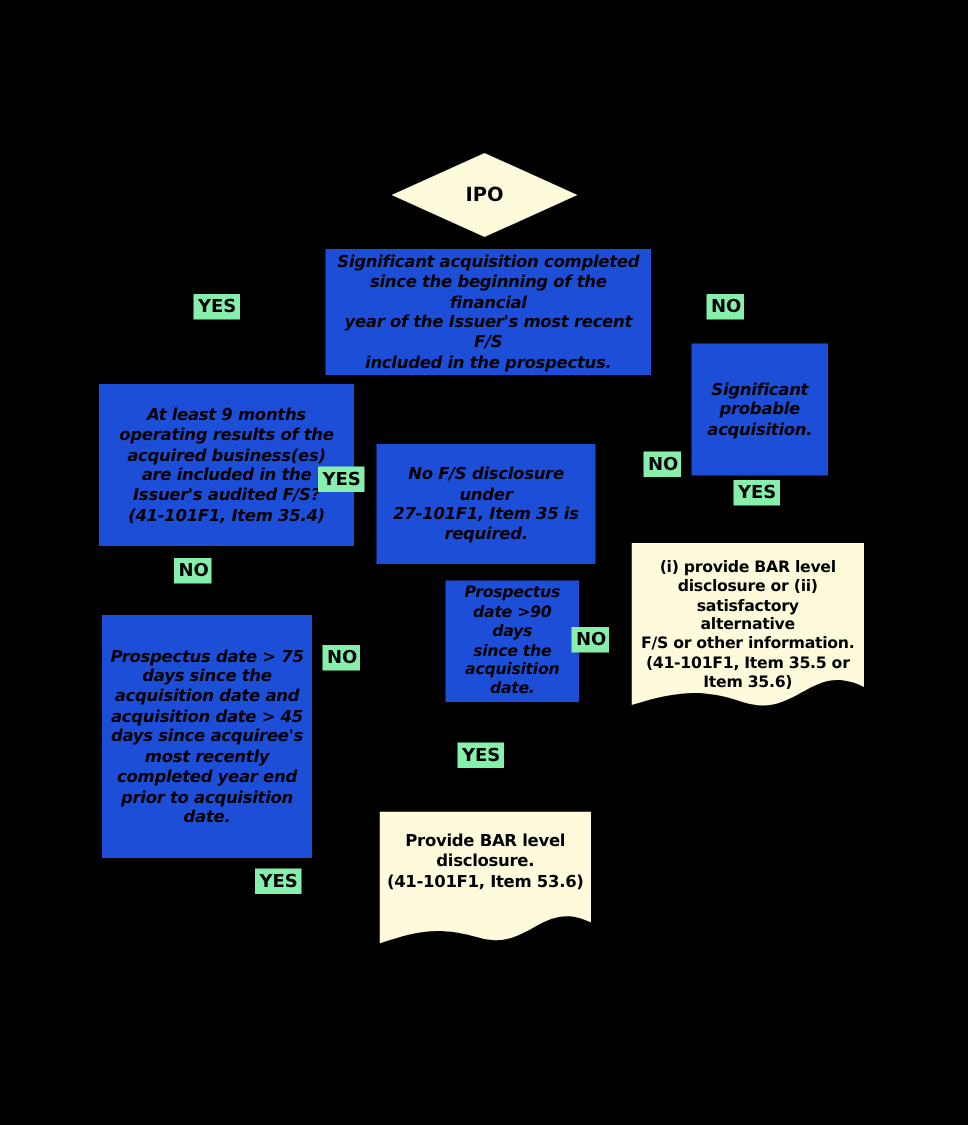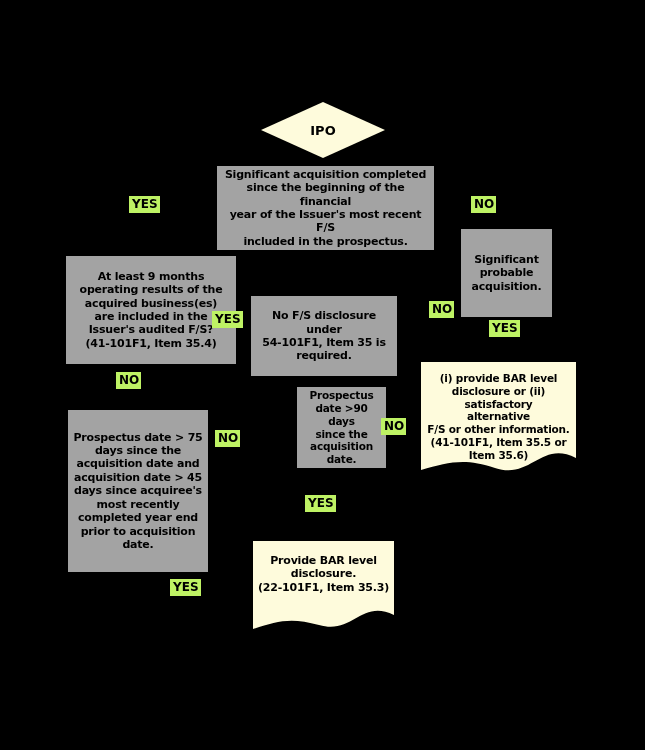--- a/index.html
+++ b/index.html
@@ -10,31 +10,32 @@
   #canvas {
     position: relative;
     width: 645px;
     height: 750px;
     background: #000000;
     overflow: hidden;
     font-family: "DejaVu Sans", sans-serif;
   }
   .node {
     position: absolute;
-    background: #a3a3a3;
+    background: #1d4ed8;
     color: #000000;
     box-sizing: border-box;
     display: flex;
     align-items: center;
     justify-content: center;
     text-align: center;
     font-weight: bold;
     line-height: 1.22;
     letter-spacing: -0.2px;
     padding: 4px 5px;
+    font-style: italic;
   }
   .node .txt {
     display: block;
     white-space: pre-line;
   }
   
   .diamond {
     position: absolute;
     background: transparent;
     display: flex;
@@ -82,21 +83,21 @@
   }
   .lineH { height: 2px; }
   .lineV { width: 2px; }
   .conn {
     position: absolute;
     overflow: visible;
   }
   
   .lbl {
     position: absolute;
-    background: #bef264;
+    background: #86efac;
     color: #000000;
     font-weight: bold;
     line-height: 1;
     padding: 2px 2px 3px 3px;
     white-space: nowrap;
     z-index: 5;
   }
 </style>
 </head>
 <body>
@@ -200,21 +201,21 @@
     <span class="txt">At least 9 months
 operating results of the
 acquired business(es)
 are included in the
 Issuer's audited F/S?
 (41-101F1, Item 35.4)</span>
   </div>
 
   <div class="node" style="left:251px; top:296px; width:146px; height:80px; font-size:11px;">
     <span class="txt">No F/S disclosure under
-54-101F1, Item 35 is
+27-101F1, Item 35 is
 required.</span>
   </div>
 
   <div class="node" style="left:461px; top:229px; width:91px; height:88px; font-size:11px;">
     <span class="txt">Significant
 probable
 acquisition.</span>
   </div>
 
   <div class="doc" style="left:421px; top:362px; width:155px; height:112px; padding:10px 4px 0 4px;">
@@ -252,21 +253,21 @@
   </div>
 
   <div class="doc" style="left:253px; top:541px; width:141px; height:90px; padding:13px 4px 0 4px;">
     <div class="docbg">
       <svg width="100%" height="100%" viewBox="0 0 141 90" preserveAspectRatio="none">
         <path d="M0,0 H141 V74 C108,58 100,94 66,84 C38,76 24,80 0,88 Z" fill="#FEFBDC"></path>
       </svg>
     </div>
     <span class="txt" style="font-size:11px;">Provide BAR level
 disclosure.
-(22-101F1, Item 35.3)</span>
+(41-101F1, Item 53.6)</span>
   </div>
 
   <div class="lbl" style="left:129px; top:196px; font-size:12px;">YES</div>
 
   <div class="lbl" style="left:471px; top:196px; font-size:12px;">NO</div>
 
   <div class="lbl" style="left:212px; top:311px; font-size:12px;">YES</div>
 
   <div class="lbl" style="left:116px; top:372px; font-size:12px;">NO</div>
 

